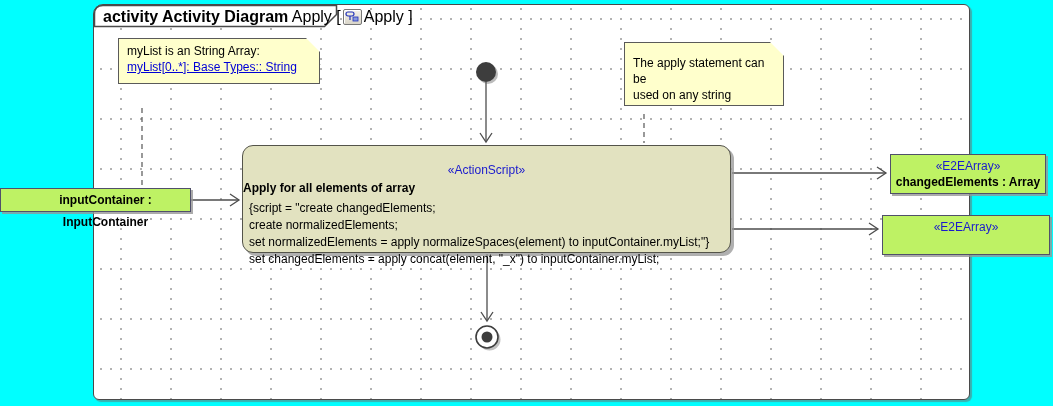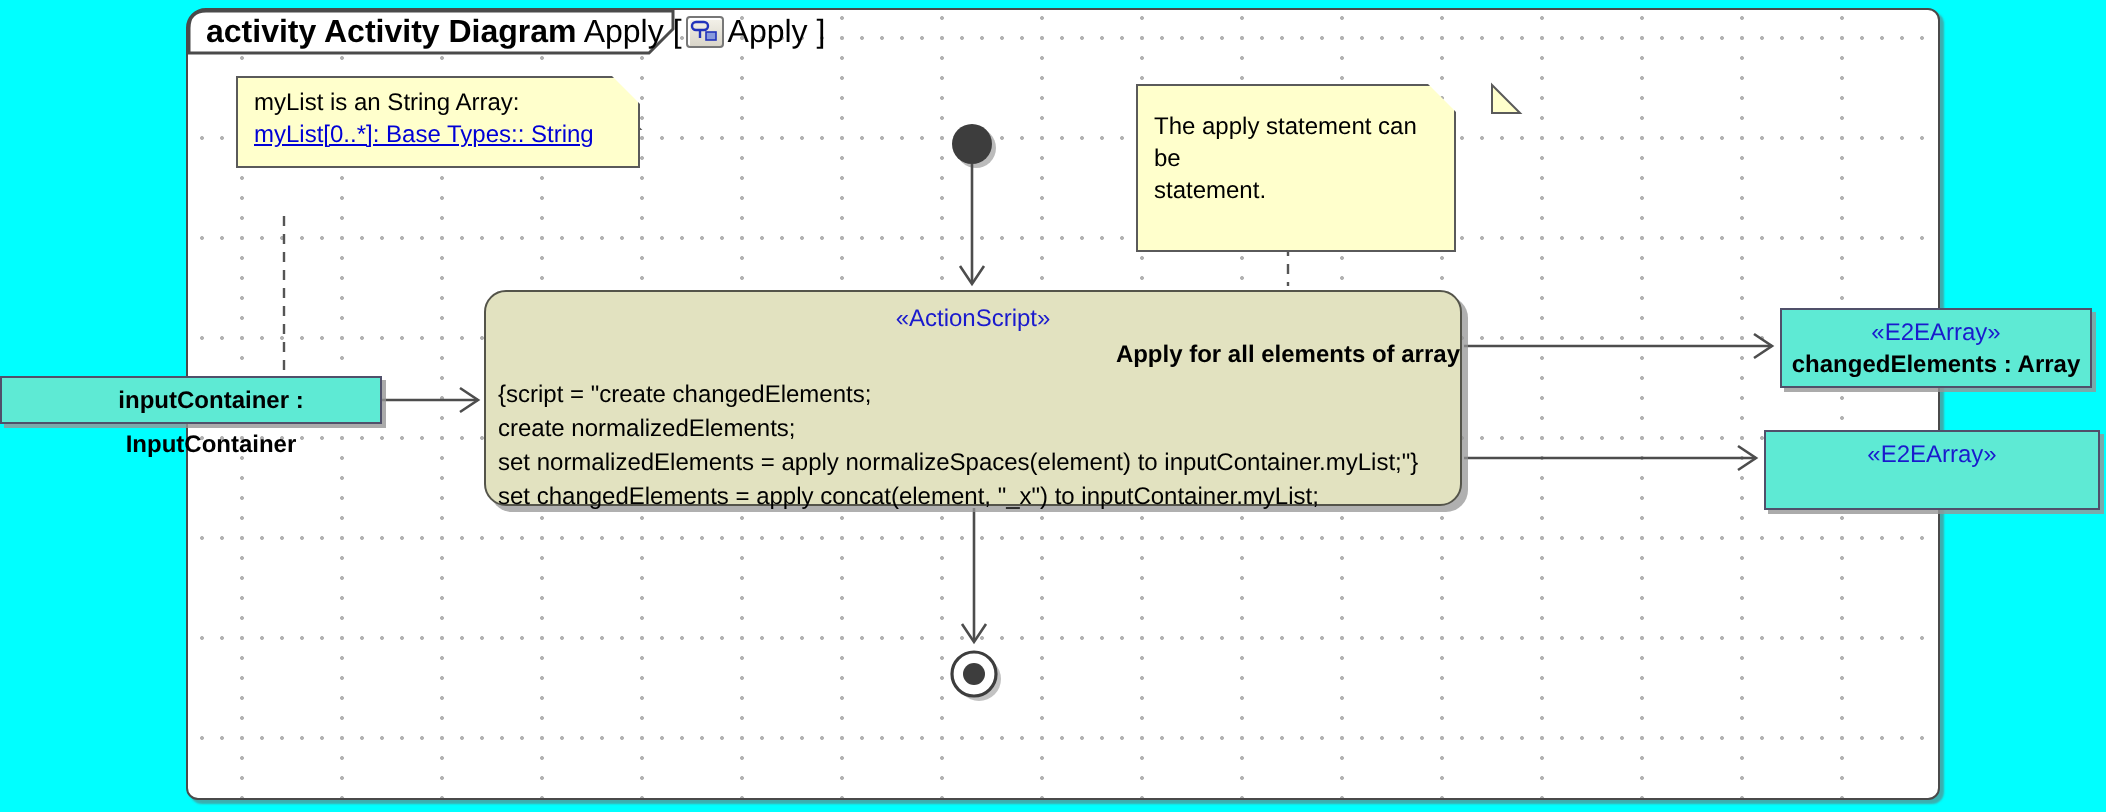--- a/index.html
+++ b/index.html
@@ -41,37 +41,37 @@
   
   .note{
     position:absolute;background:#ffffcc;border:1px solid #5a5a5a;
     clip-path:polygon(0 0,calc(100% - 14px) 0,100% 14px,100% 100%,0 100%);
     filter:drop-shadow(2px 2px 0 rgba(150,150,150,.8));
     font-size:12px;line-height:16px;
     box-sizing:border-box;
     z-index:8;
   }
   .note-1{left:118px;top:38px;width:202px;height:46px;padding:4px 8px 0 8px;}
-  .note-2{left:568px;top:42px;width:160px;height:84px;padding:12px 8px 0 8px;}
+  .note-2{left:624px;top:42px;width:160px;height:64px;padding:12px 8px 0 8px;}
   .note a{color:#0000d6;text-decoration:underline;cursor:pointer;}
   
   .action{
     position:absolute;left:242px;top:145px;width:489px;height:108px;
     background:#e2e2c0;
     border:1.5px solid #54544a;border-radius:11px;
     box-shadow:3px 3px 0 rgba(150,150,150,.75);
     box-sizing:border-box;z-index:10;
     font-size:12px;
   }
-  .action .stereo{color:#1a1acd;text-align:center;padding-top:5px;line-height:16px;}
-  .action .name{font-weight:bold;text-align:right;line-height:20px;}
+  .action .stereo{color:#1a1acd;text-align:center;padding-top:16px;line-height:16px;}
+  .action .name{font-weight:bold;text-align:left;line-height:20px;}
   .action .script{padding:2px 0 0 6px;line-height:17px;white-space:nowrap;}
   
   .obj{
-    position:absolute;background:#5eead4;border:1px solid #50506a;
+    position:absolute;background:#bef264;border:1px solid #50506a;
     box-shadow:2px 2px 0 rgba(150,150,150,.8);
     box-sizing:border-box;text-align:center;z-index:10;
     font-size:12px;
   }
   .obj .stereo{color:#1a1acd;line-height:16px;}
   .obj .name{font-weight:bold;line-height:17px;}
   .obj-input{left:0;top:188px;width:191px;height:24px;line-height:22px;padding-left:20px;}
   .obj-input .name{line-height:22px;}
   .obj-changed{left:890px;top:154px;width:156px;height:40px;padding-top:3px;}
   .obj-normalized{left:882px;top:215px;width:168px;height:40px;padding-top:3px;}
@@ -138,20 +138,21 @@
   <span>]</span>
 </div>
 
 <div class="note note-1">
   <div>myList is an String Array:</div>
   <a>myList[0..*]: Base Types:: String</a>
 </div>
 
 <div class="note note-2">
   <div>The apply statement can be</div>
+  <div>used on any string</div>
   <div>statement.</div>
 </div>
 
 <div class="action">
   <div class="stereo">«ActionScript»</div>
   <div class="name">Apply for all elements of array</div>
   <div class="script">
     <div>{script = "create changedElements;</div>
     <div>create normalizedElements;</div>
     <div>set normalizedElements = apply normalizeSpaces(element) to inputContainer.myList;"}</div>

